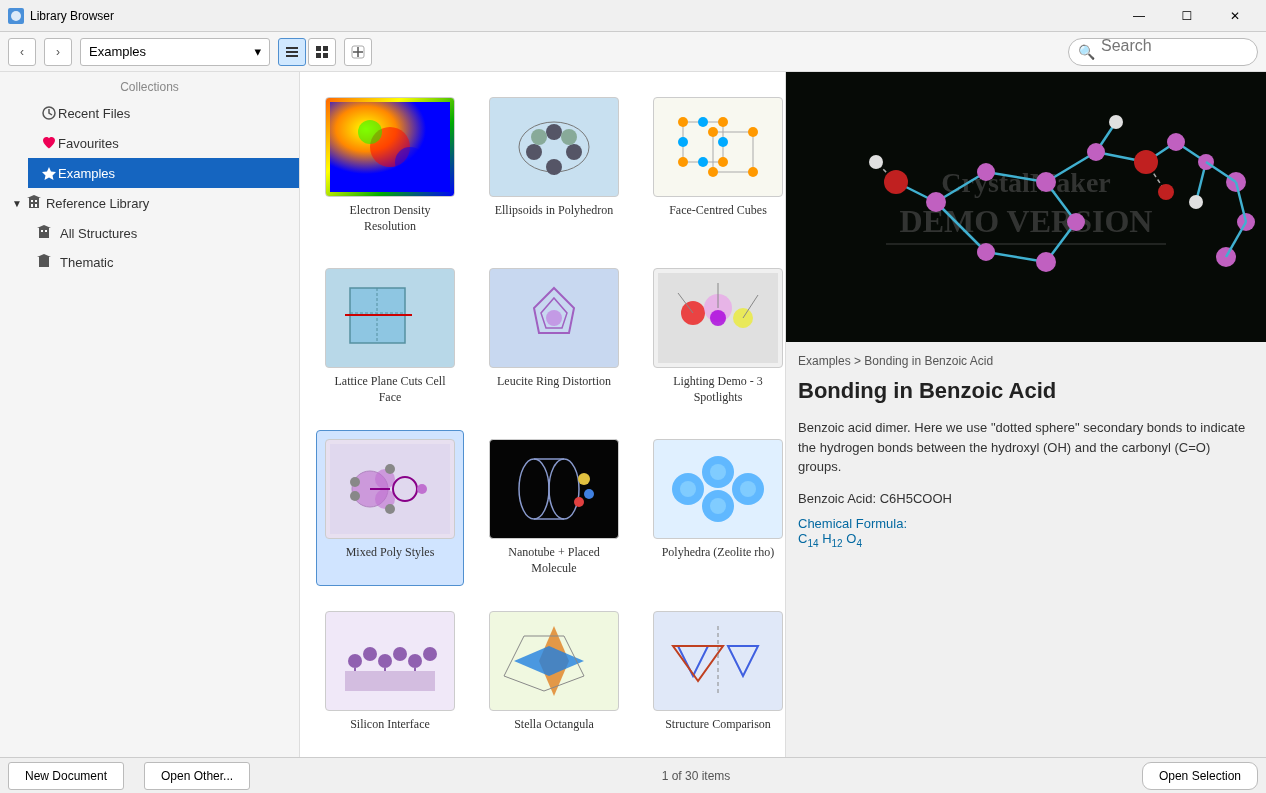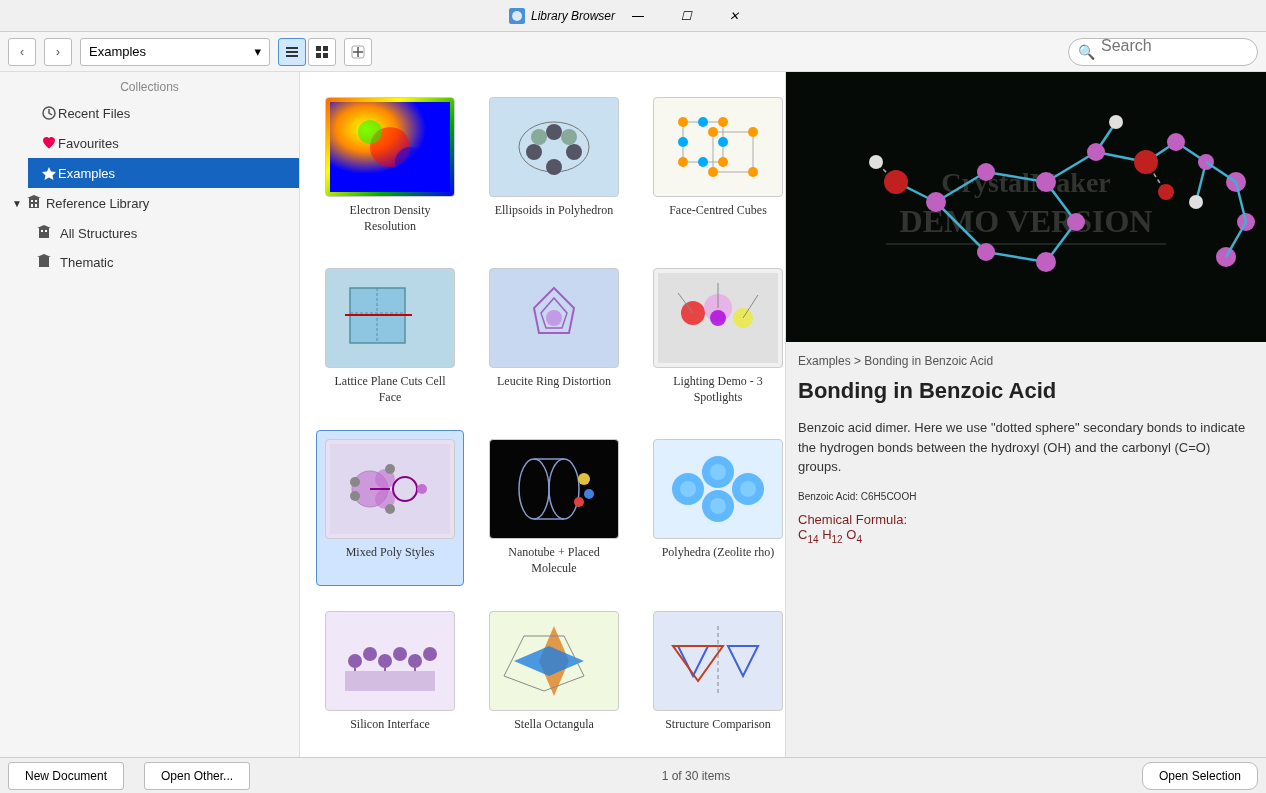--- a/index.html
+++ b/index.html
@@ -6,23 +6,22 @@
     body { font-family: 'Segoe UI', Arial, sans-serif; font-size: 13px; background: #f0f0f0; width: 1266px; height: 793px; overflow: hidden; display: flex; flex-direction: column; }
 
     
     .title-bar {
       background: #f0f0f0;
       border-bottom: 1px solid #ccc;
       height: 32px;
       display: flex;
       align-items: center;
       padding: 0 8px;
-      justify-content: center;
+      justify-content: space-between;
       flex-shrink: 0;
-      font-style: italic;
     }
     .title-bar-left { display: flex; align-items: center; gap: 6px; }
     .title-bar-icon { width: 16px; height: 16px; background: #4a90d9; border-radius: 2px; display: flex; align-items: center; justify-content: center; }
     .title-bar-title { font-size: 12px; color: #000; }
     .title-bar-controls { display: flex; gap: 2px; }
     .tb-btn { width: 46px; height: 32px; display: flex; align-items: center; justify-content: center; cursor: pointer; font-size: 12px; }
 
     
     .toolbar {
       background: #f5f5f5;
@@ -66,22 +65,22 @@
     .grid-thumb { width: 130px; height: 100px; background: #e8eef5; border: 1px solid #ccc; border-radius: 4px; overflow: hidden; display: flex; align-items: center; justify-content: center; position: relative; }
     .grid-label { text-align: center; font-size: 12px; color: #333; margin-top: 6px; line-height: 1.3; max-width: 130px; font-family: Liberation Serif, serif; }
 
     
     .detail-panel { width: 480px; background: #f0f0f0; display: flex; flex-direction: column; overflow-y: auto; flex-shrink: 0; }
     .detail-image { width: 100%; height: 270px; background: #000; display: flex; align-items: center; justify-content: center; overflow: hidden; position: relative; }
     .detail-content { padding: 12px; }
     .breadcrumb { font-size: 12px; color: #555; margin-bottom: 10px; }
     .detail-title { font-size: 22px; font-weight: bold; color: #222; margin-bottom: 14px; }
     .detail-desc { font-size: 13px; color: #333; margin-bottom: 14px; line-height: 1.5; }
-    .detail-formula { font-size: 10px; color: #333; margin-bottom: 10px; margin-top: 12px; }
-    .detail-chem { font-size: 13px; color: #7f1d1d; }
+    .detail-formula { font-size: 13px; color: #333; margin-bottom: 10px; margin-top: 12px; }
+    .detail-chem { font-size: 13px; color: #0369a1; }
     .sub-text { font-size: 10px; vertical-align: sub; }
 
     
     .status-bar { height: 36px; background: #f0f0f0; border-top: 1px solid #ccc; display: flex; align-items: center; justify-content: space-between; padding: 0 8px; flex-shrink: 0; }
     .status-left { display: flex; gap: 20px; }
     .status-btn { height: 28px; padding: 0 16px; border: 1px solid #bbb; background: #fff; border-radius: 3px; cursor: pointer; font-size: 12px; }
     .status-center { font-size: 12px; color: #555; }
     .status-right .status-btn { background: #fff; border-radius: 9px; }
 
     

